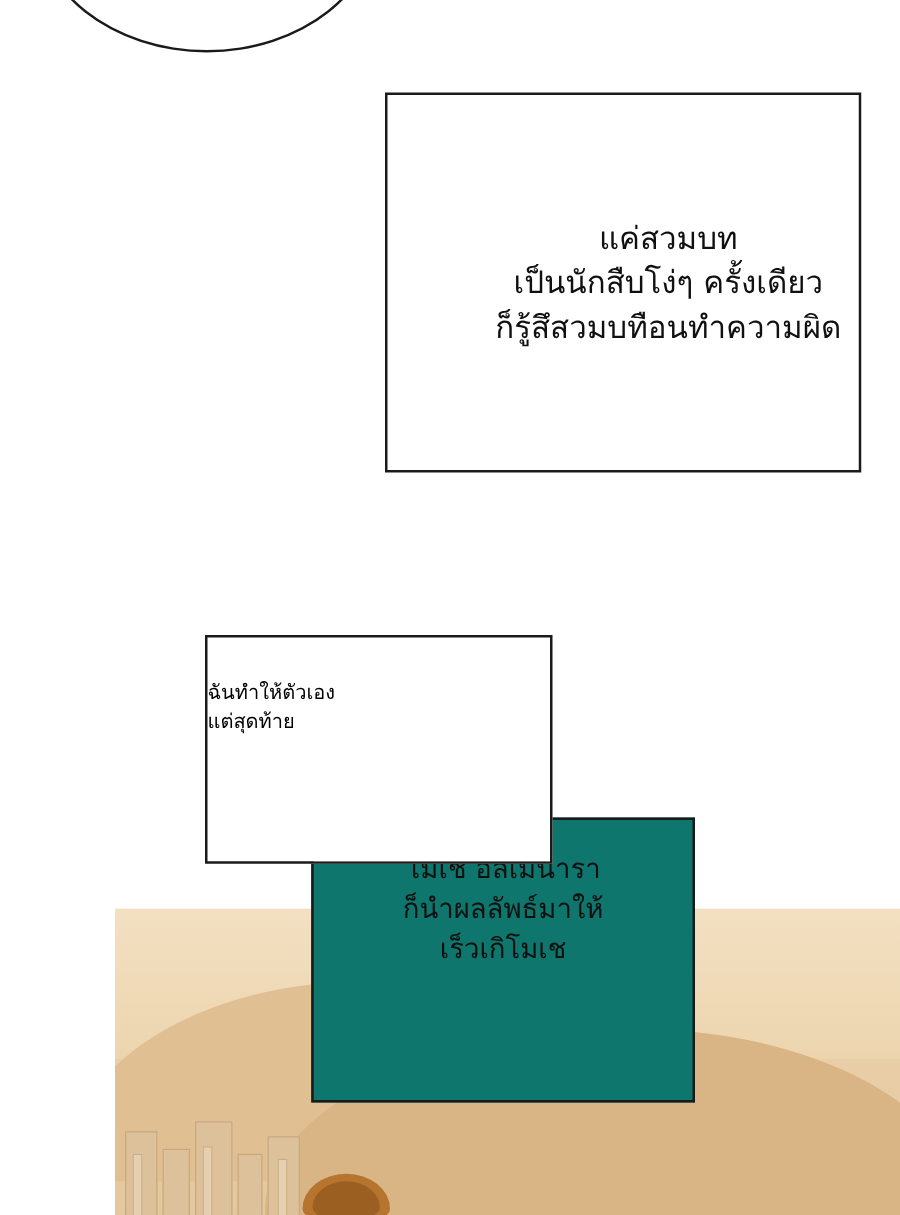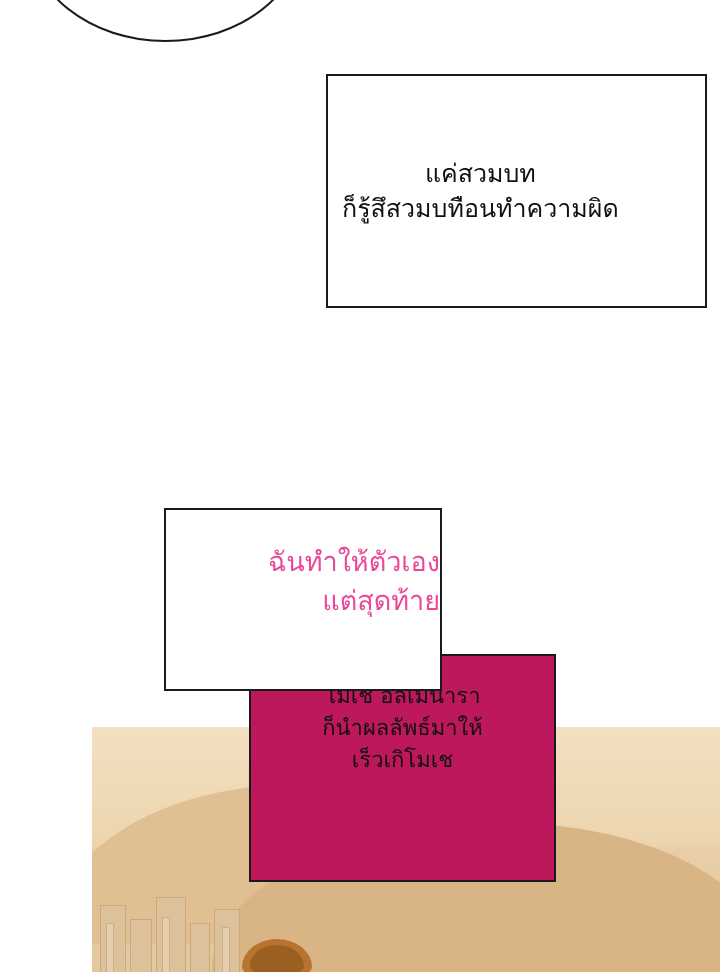--- a/index.html
+++ b/index.html
@@ -32,30 +32,30 @@
     height: 220px;
     border: 2px solid #1a1a1a;
     border-radius: 50%;
     background: #ffffff;
     box-sizing: border-box;
   }
 
   
   .caption-box-1 {
     position: absolute;
-    left: 326px;
+    left: 308px;
     top: 74px;
     width: 381px;
-    height: 234px;
+    height: 304px;
     border: 2px solid #1a1a1a;
     background: #ffffff;
     box-sizing: border-box;
     display: flex;
     align-items: center;
-    justify-content: flex-start;
+    justify-content: flex-end;
   }
   .caption-box-1 .lines {
     text-align: center;
     line-height: 1.42;
     font-size: 25px;
     color: #101010;
     padding: 0 14px;
   }
 
   
@@ -68,34 +68,34 @@
     border: 2px solid #1a1a1a;
     background: #ffffff;
     box-sizing: border-box;
     z-index: 3;
   }
   .caption-box-2 .lines {
     position: absolute;
     left: 0;
     top: 32px;
     width: 100%;
-    text-align: right;
+    text-align: left;
     line-height: 1.45;
-    font-size: 27px;
-    color: #ec4899;
+    font-size: 16px;
+    color: #000000;
   }
 
   .caption-box-3 {
     position: absolute;
     left: 249px;
     top: 654px;
     width: 307px;
     height: 228px;
     border: 2px solid #1a1a1a;
-    background: #be185d;
+    background: #0f766e;
     box-sizing: border-box;
     z-index: 2;
   }
   .caption-box-3 .lines {
     position: absolute;
     left: 0;
     top: 24px;
     width: 100%;
     text-align: center;
     line-height: 1.45;
@@ -207,20 +207,21 @@
     <div class="column c3"></div>
     <div class="char-hair"></div>
     <div class="char-hair-dark"></div>
   </div>
 
   <div class="top-balloon"></div>
 
   <div class="caption-box-1">
     <div class="lines">
       <div>แค่สวมบท</div>
+      <div>เป็นนักสืบโง่ๆ ครั้งเดียว</div>
       <div>ก็รู้สึสวมบทือนทำความผิด</div>
     </div>
   </div>
 
   <div class="caption-box-3">
     <div class="lines">
       <div>โมเช อัลเมนารา</div>
       <div>ก็นำผลลัพธ์มาให้</div>
       <div>เร็วเกิโมเช</div>
     </div>

